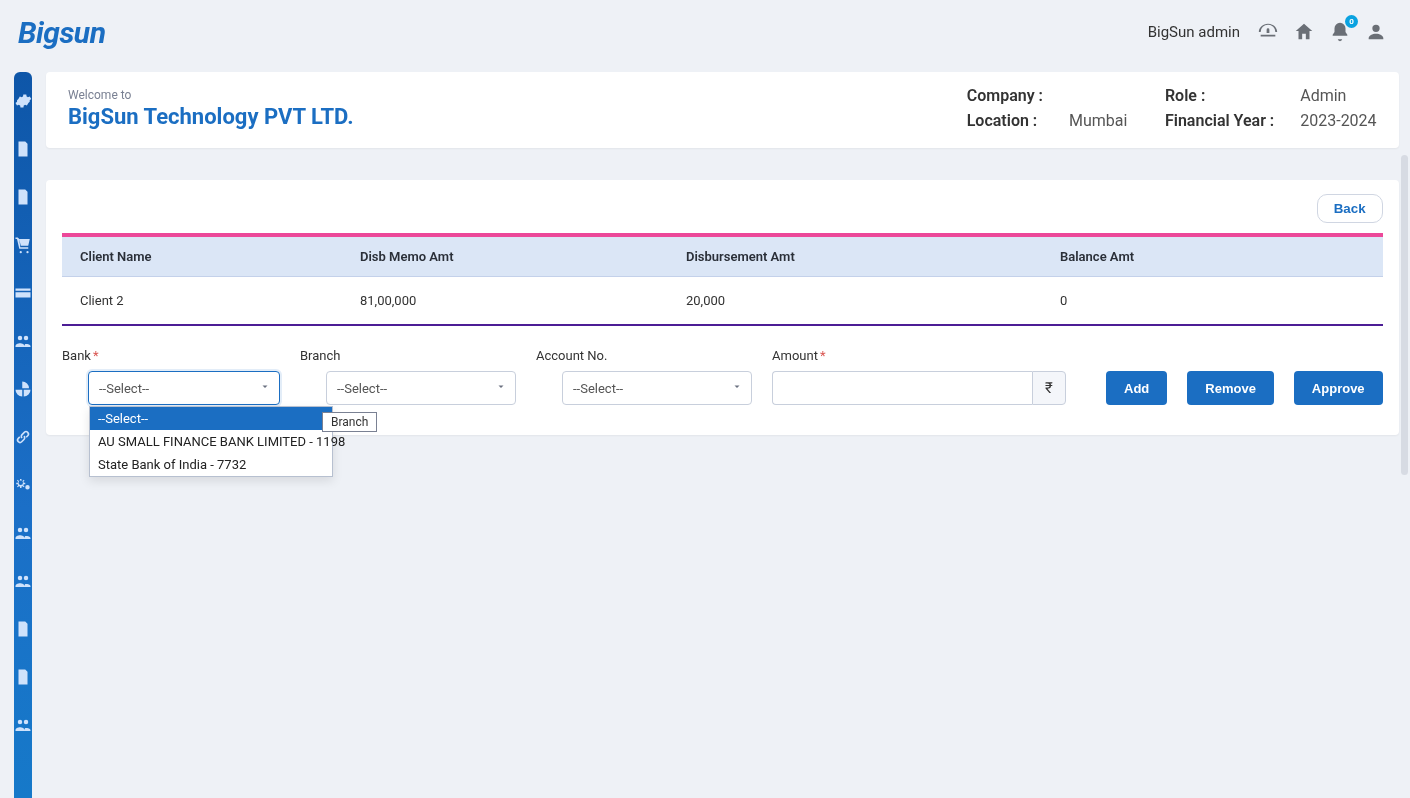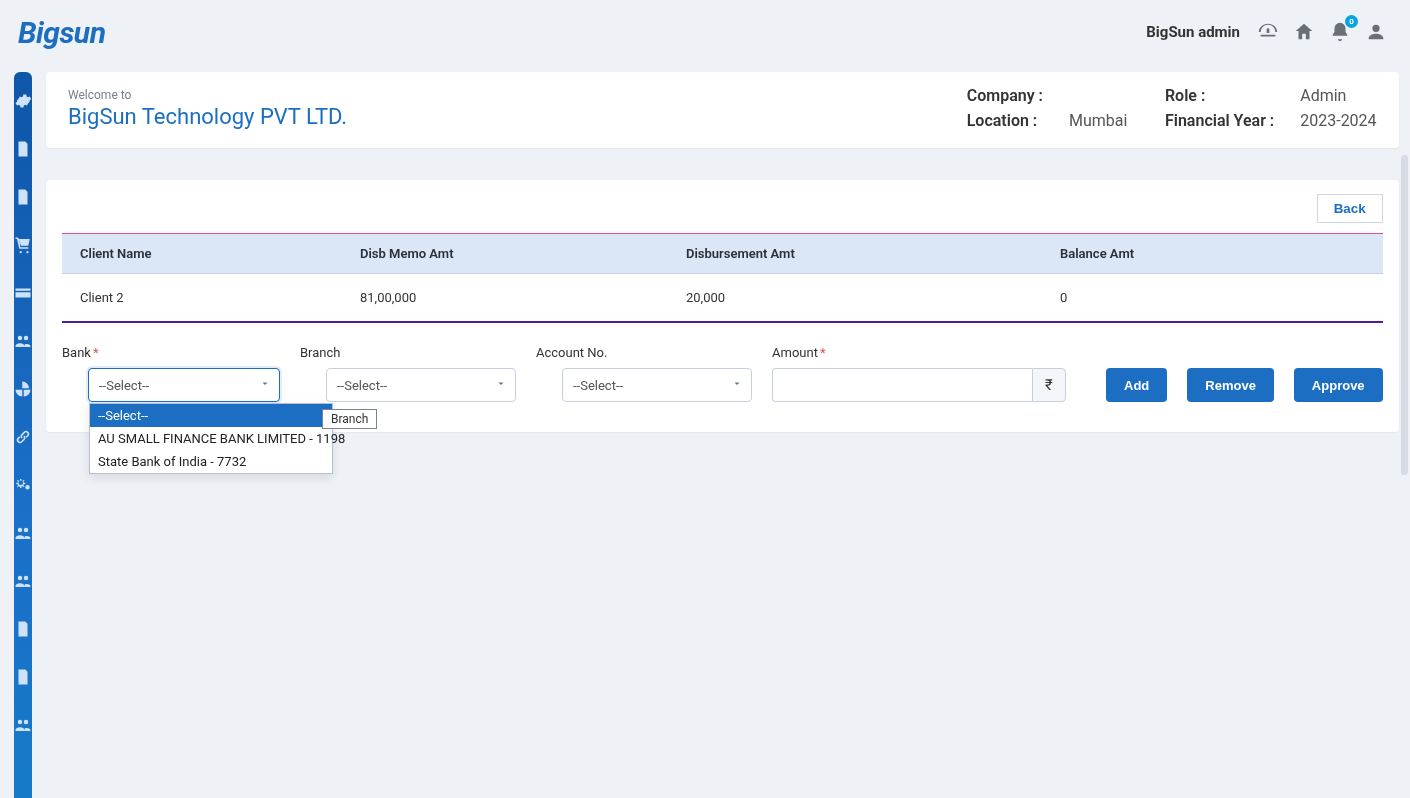--- a/index.html
+++ b/index.html
@@ -28,21 +28,21 @@
     color: #1b6ec2;
     letter-spacing: -0.5px;
     font-style: italic;
   }
   .top-right {
     display: flex;
     align-items: center;
     gap: 12px;
   }
   .top-user {
-    font-weight: 700;
+    font-weight: 400;
     color: #333;
     font-size: 15px;
     margin-right: 4px;
   }
   .top-icon {
     width: 24px;
     height: 24px;
     display: inline-flex;
     align-items: center;
     justify-content: center;
@@ -116,21 +116,21 @@
     justify-content: space-between;
     align-items: center;
   }
   .info-left .welcome {
     font-size: 12px;
     color: #7a8193;
     margin-bottom: 2px;
   }
   .info-left .company {
     font-size: 22px;
-    font-weight: 400;
+    font-weight: 700;
     color: #1b6ec2;
   }
   .info-right {
     display: grid;
     grid-template-columns: auto auto auto auto;
     gap: 6px 26px;
     font-size: 16px;
     color: #333;
   }
   .info-right .lbl { font-weight: 600; }
@@ -141,35 +141,35 @@
     border-radius: 4px;
     padding: 14px 16px 30px 16px;
     box-shadow: 0 1px 2px rgba(0,0,0,0.05);
     position: relative;
   }
   .back-btn {
     float: right;
     border: 1px solid #d0d6e2;
     background: #fff;
     color: #1b6ec2;
-    border-radius: 0;
+    border-radius: 10px;
     padding: 6px 16px;
     font-weight: 600;
     cursor: pointer;
     margin-bottom: 10px;
   }
 
   table.client-table {
     width: 100%;
     border-collapse: collapse;
     clear: both;
   }
   .client-table thead th {
     background: #dbe6f6;
-    border-top: 1px solid #ec4899;
+    border-top: 4px solid #ec4899;
     border-bottom: 1px solid #c4d1ea;
     text-align: left;
     font-weight: 600;
     font-size: 13px;
     padding: 12px 18px;
     color: #2a2f38;
   }
   .client-table tbody td {
     border-bottom: 2px solid #4c1d95;
     padding: 16px 18px;

